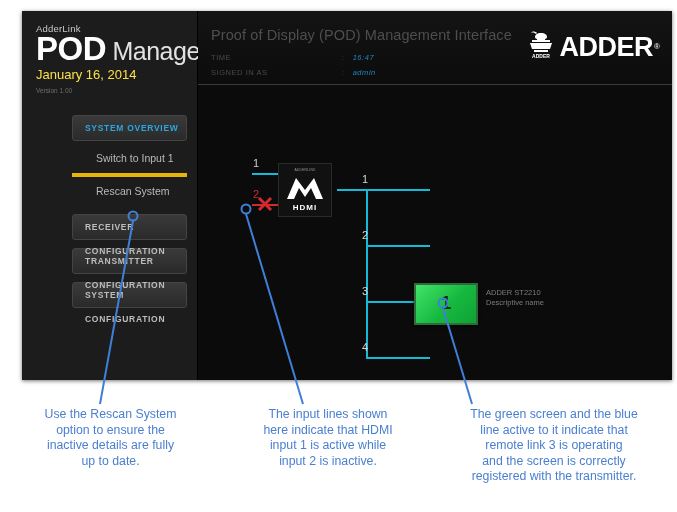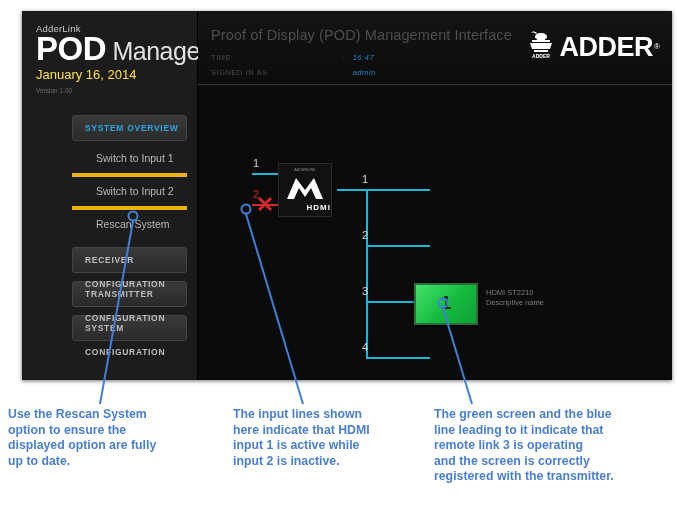--- a/index.html
+++ b/index.html
@@ -136,21 +136,21 @@
     background:#111;
     border:1px solid #2a2a2a;
     overflow:hidden;
   }
   #dev-icon .mini{
     color:#9a9a9a; font-size:3.4px; text-align:center;
     margin-top:4px; letter-spacing:.2px;
   }
   #dev-icon .hdmi{
     color:#fff; font-size:8px; font-weight:bold;
-    text-align:right; letter-spacing:1px;
+    text-align:center; letter-spacing:1px;
     position:absolute; bottom:4px; width:100%;
   }
 
   .portlabel{
     position:absolute; color:#d6d6d6;
     font-size:11px; line-height:11px;
   }
   .bus{ position:absolute; background:#17b9d8; }
 
   #screen{
@@ -168,23 +168,23 @@
     position:absolute;
     color:#7c7c7c; font-size:7.5px; line-height:9.5px;
     white-space:nowrap;
   }
 
   
   #callout-svg{ position:absolute; left:0; top:0; pointer-events:none; }
   .callout-text{
     position:absolute;
     color:#4a7fd0;
-    font-size:12.3px; font-weight:bold;
+    font-size:12.3px; font-weight:normal;
     line-height:15.5px;
-    text-align:left;
+    text-align:center;
   }
 </style>
 </head>
 <body>
 
 <div id="app-window">
 
   <div id="sidebar">
 
     <div id="brand">
@@ -193,21 +193,20 @@
       <div class="date">January 16, 2014</div>
       <div class="version">Version 1.00</div>
     </div>
 
     <div id="menu">
 
       <div class="menu-block">
         <div class="menu-header active">SYSTEM OVERVIEW</div>
         <div class="submenu">
           <div class="submenu-item">Switch to Input 1</div>
-          <div class="submenu-item">Switch to Input 2</div>
           <div class="submenu-item">Rescan System</div>
         </div>
       </div>
 
       <div class="menu-block">
         <div class="menu-header">RECEIVER CONFIGURATION</div>
       </div>
 
       <div class="menu-block">
         <div class="menu-header">TRANSMITTER CONFIGURATION</div>
@@ -280,21 +279,21 @@
       <div class="portlabel" style="left:164px; top:201px;">3</div>
       <div class="bus" style="left:168px; top:216px; width:64px; height:2px;"></div>
 
       <div class="portlabel" style="left:164px; top:257px;">4</div>
       <div class="bus" style="left:168px; top:272px; width:64px; height:2px;"></div>
 
       <div id="screen" style="left:216px; top:198px;">
         <div class="num">1</div>
       </div>
       <div id="screen-label" style="left:288px; top:203px;">
-        <div>HDMI ST2210</div>
+        <div>ADDER ST2210</div>
         <div>Descriptive name</div>
       </div>
 
     </div>
   </div>
 </div>
 
 <svg id="callout-svg" width="677" height="512">
   <circle cx="133" cy="216" r="4.5" fill="none" stroke="#3f7fd8" stroke-width="2"></circle>
   <line x1="133" y1="221" x2="100" y2="404" stroke="#3f7fd8" stroke-width="2"></line>
@@ -302,30 +301,30 @@
   <circle cx="246" cy="209" r="4.5" fill="none" stroke="#3f7fd8" stroke-width="2"></circle>
   <line x1="246" y1="214" x2="303" y2="404" stroke="#3f7fd8" stroke-width="2"></line>
 
   <circle cx="443" cy="303" r="4.5" fill="none" stroke="#3f7fd8" stroke-width="2"></circle>
   <line x1="443" y1="308" x2="472" y2="404" stroke="#3f7fd8" stroke-width="2"></line>
 </svg>
 
 <div class="callout-text" style="left:8px; top:407px; width:205px;">
   <div>Use the Rescan System</div>
   <div>option to ensure the</div>
-  <div>displayed option are fully</div>
+  <div>inactive details are fully</div>
   <div>up to date.</div>
 </div>
 
 <div class="callout-text" style="left:233px; top:407px; width:190px;">
   <div>The input lines shown</div>
   <div>here indicate that HDMI</div>
   <div>input  1  is active while</div>
   <div>input 2 is inactive.</div>
 </div>
 
 <div class="callout-text" style="left:434px; top:407px; width:240px;">
   <div>The green screen and the blue</div>
-  <div>line leading to it indicate that</div>
+  <div>line active to it indicate that</div>
   <div>remote link 3 is operating</div>
   <div>and the screen is correctly</div>
   <div>registered with the transmitter.</div>
 </div>
 
 </body></html>

